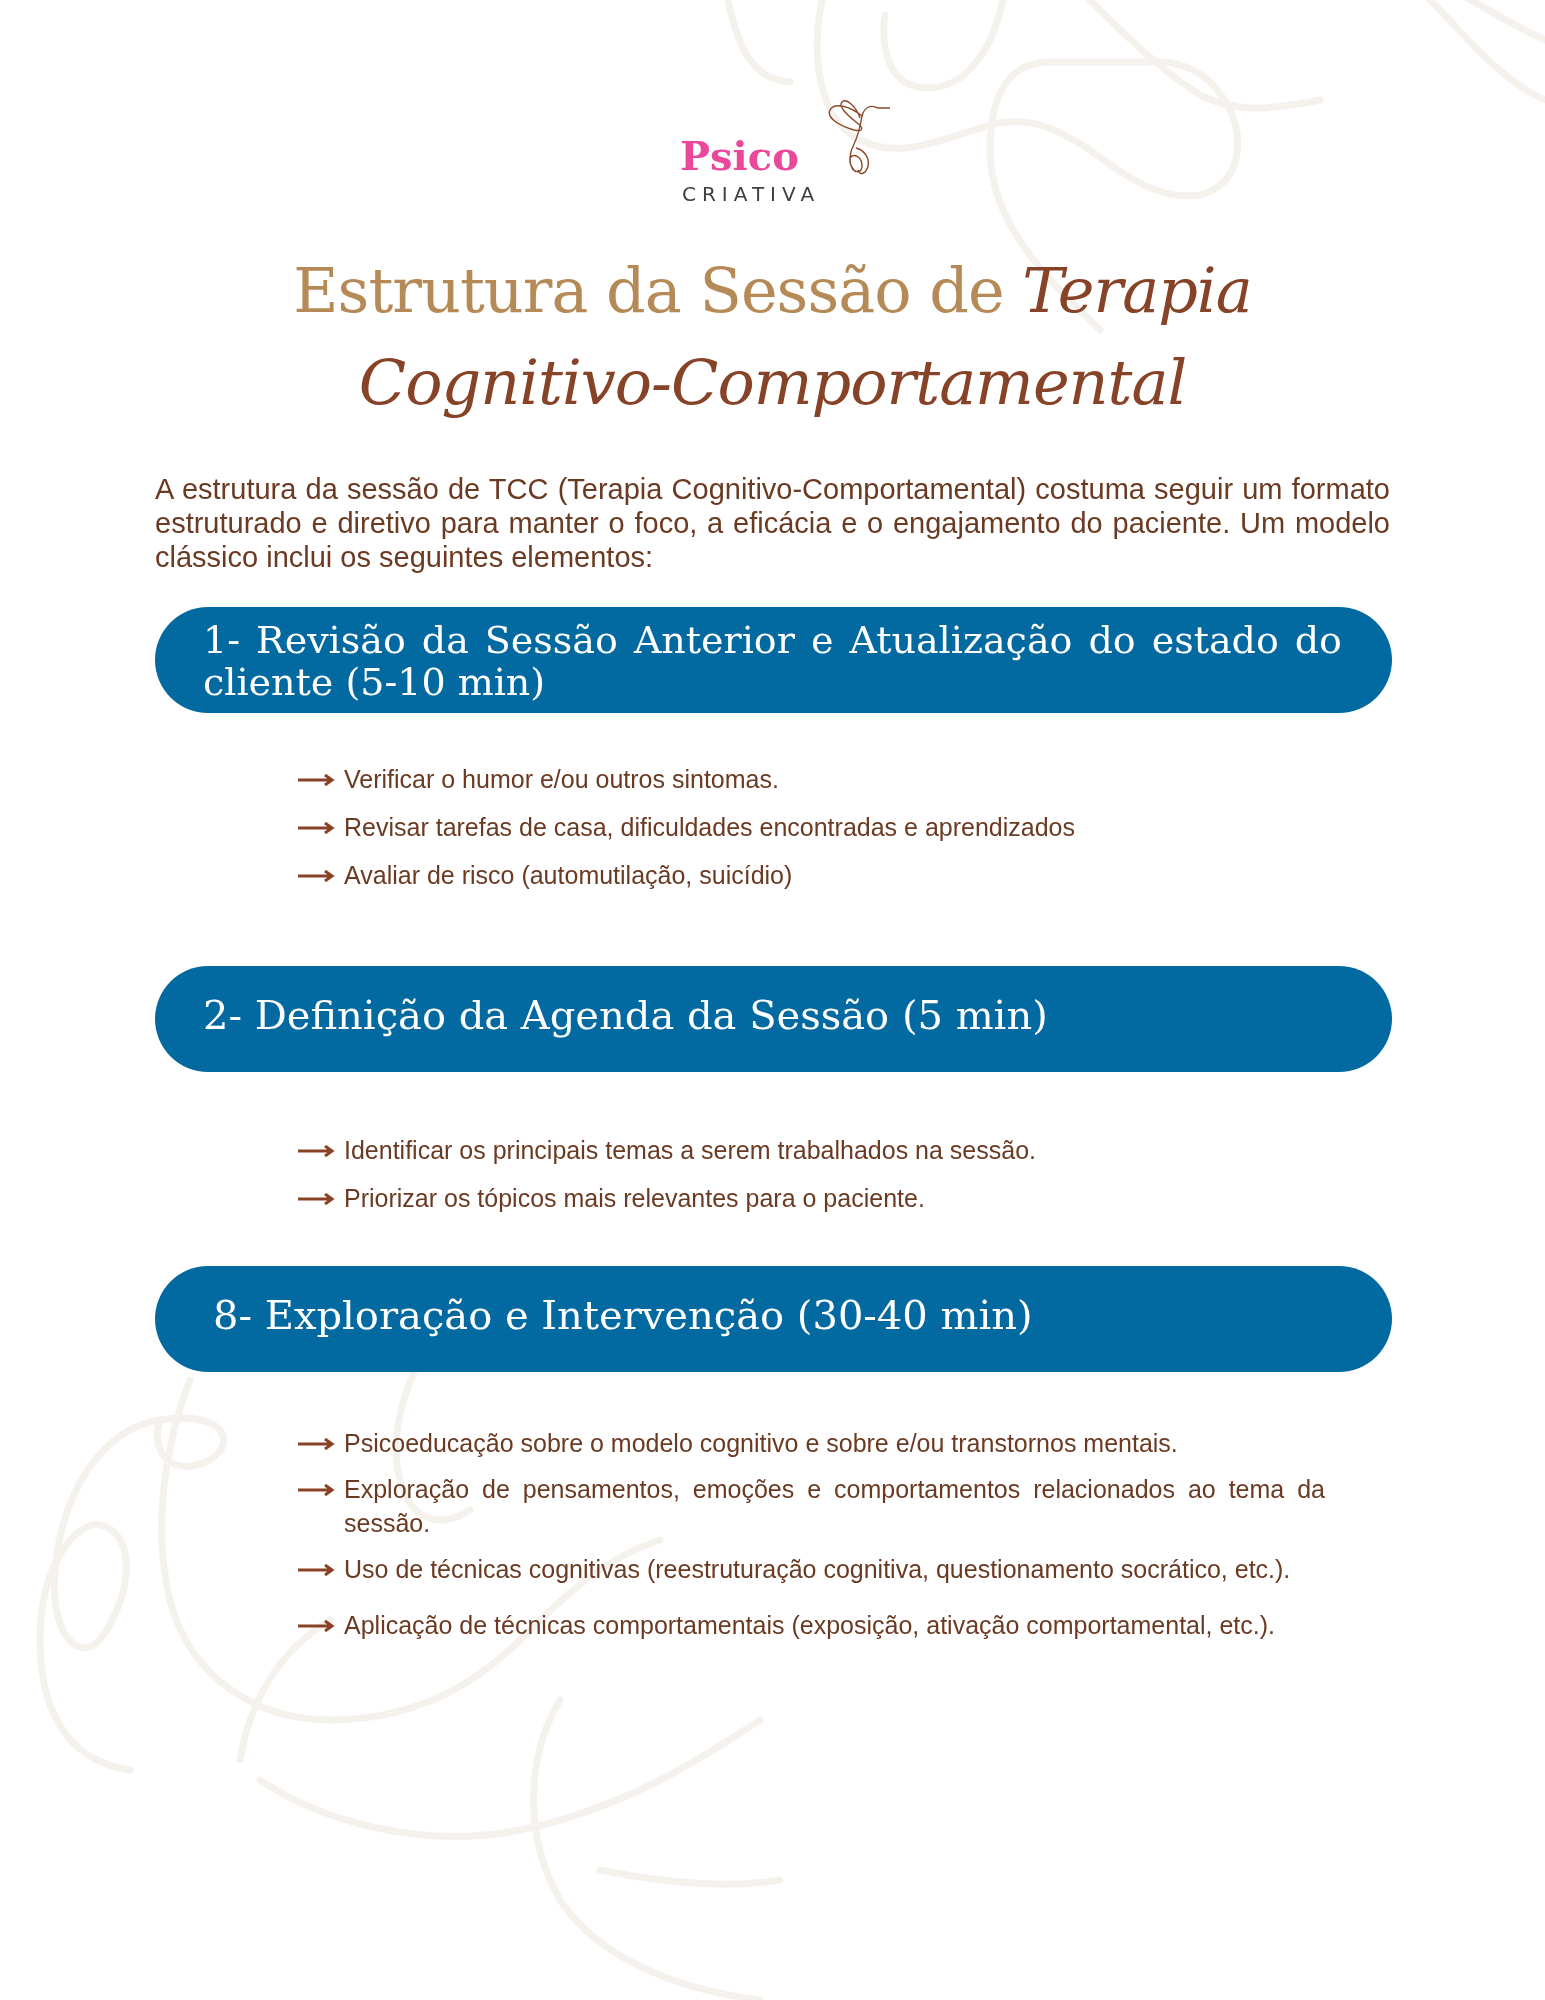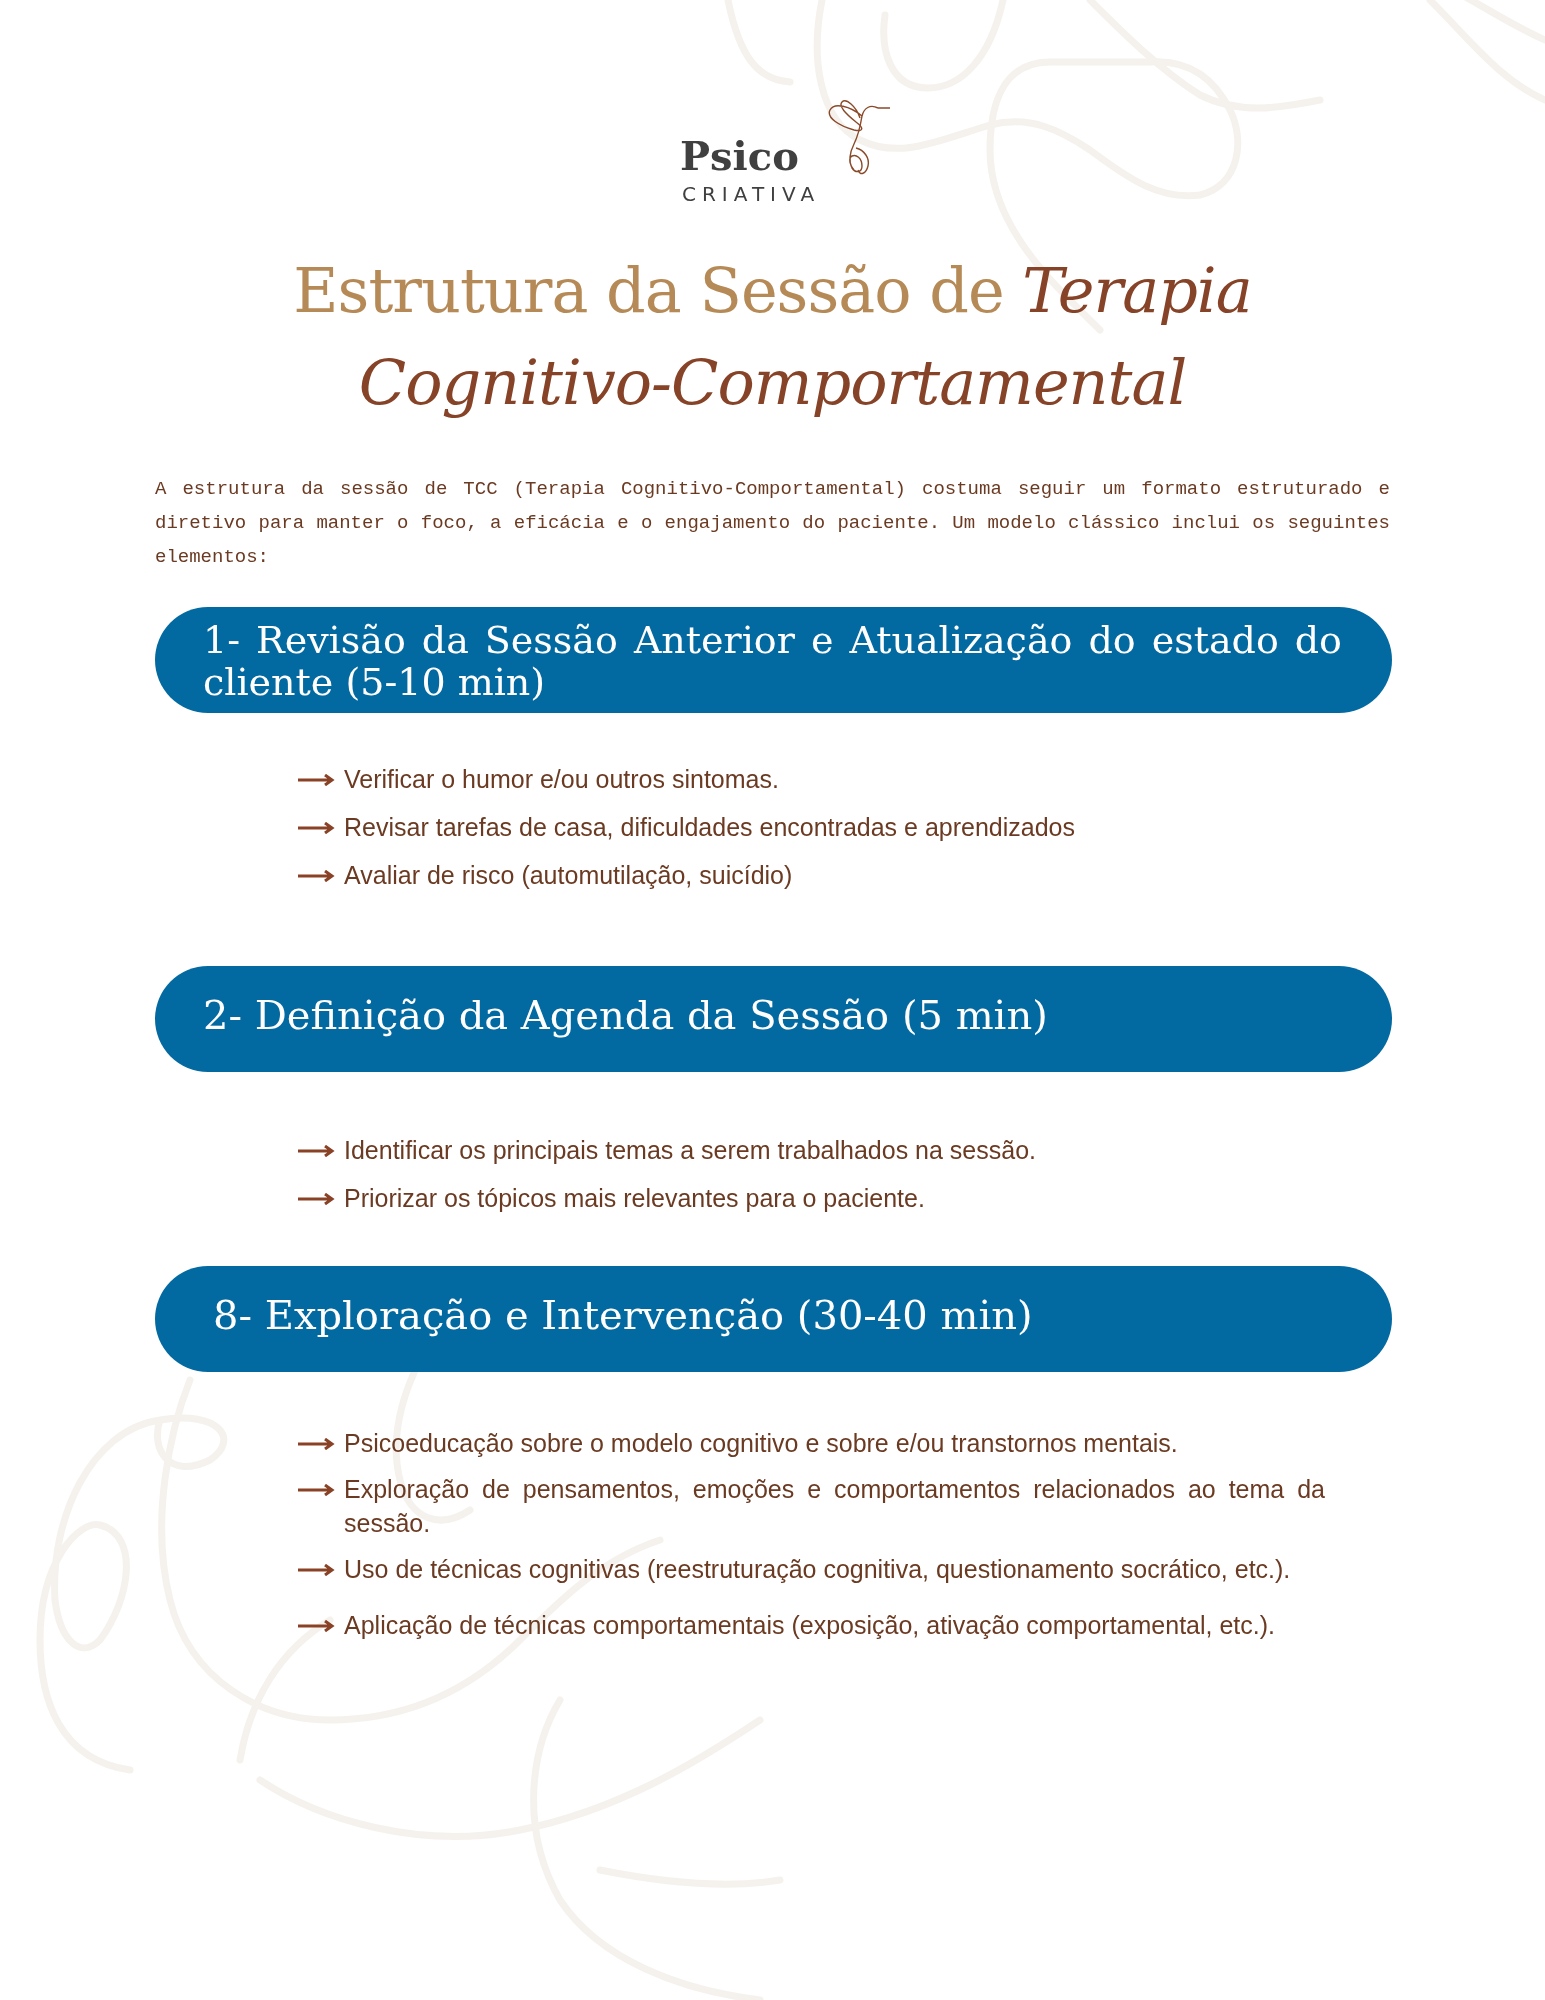--- a/index.html
+++ b/index.html
@@ -6,38 +6,38 @@
     body {
       width: 1545px; height: 2000px; background: #ffffff;
       position: relative; overflow: hidden;
       font-family: "DejaVu Sans", sans-serif;
       color: #6b3a22;
     }
     .bg-lines { position: absolute; left: 0; top: 0; width: 1545px; height: 2000px; pointer-events: none; }
     .logo { position: absolute; left: 680px; top: 100px; width: 200px; height: 110px; }
     .logo-psico {
       position: absolute; left: 0; top: 32px;
-      font-family: "DejaVu Serif", serif; font-size: 40px; color: #404040; font-weight: bold;
+      font-family: "DejaVu Serif", serif; font-size: 40px; color: #ec4899; font-weight: bold;
     }
     .logo-criativa {
       position: absolute; left: 2px; top: 82px;
       font-family: "DejaVu Sans", sans-serif; font-size: 20px; letter-spacing: 6px; color: #404040;
     }
     .logo-bird { position: absolute; left: 140px; top: 0px; }
 
     .title {
       position: absolute; left: 0; width: 1545px; top: 245px; text-align: center;
       font-family: "DejaVu Serif", serif; font-size: 62px; line-height: 92px; letter-spacing: -1px;
     }
     .title .plain { color: #b68a57; }
     .title .accent { color: #874327; font-style: italic; }
 
     .intro {
       position: absolute; left: 155px; top: 472px; width: 1235px;
-      font-family: Liberation Mono, monospace; font-size: 19px; line-height: 34px; color: #6b3a22;
+      font-family: Liberation Sans, sans-serif; font-size: 29px; line-height: 34px; color: #6b3a22;
       text-align: justify;
     }
 
     .pill {
       position: absolute; left: 155px; width: 1237px; height: 106px;
       background: #0369a1; border-radius: 53px; box-sizing: border-box;
       color: #ffffff; font-family: "DejaVu Serif", serif;
     }
     .pill-1 { top: 607px; padding: 12px 50px 0 48px; font-size: 38px; line-height: 42px; text-align: justify; text-align-last: left; }
     .pill-2 { top: 966px; padding: 24px 50px 0 48px; font-size: 40px; line-height: 50px; }

